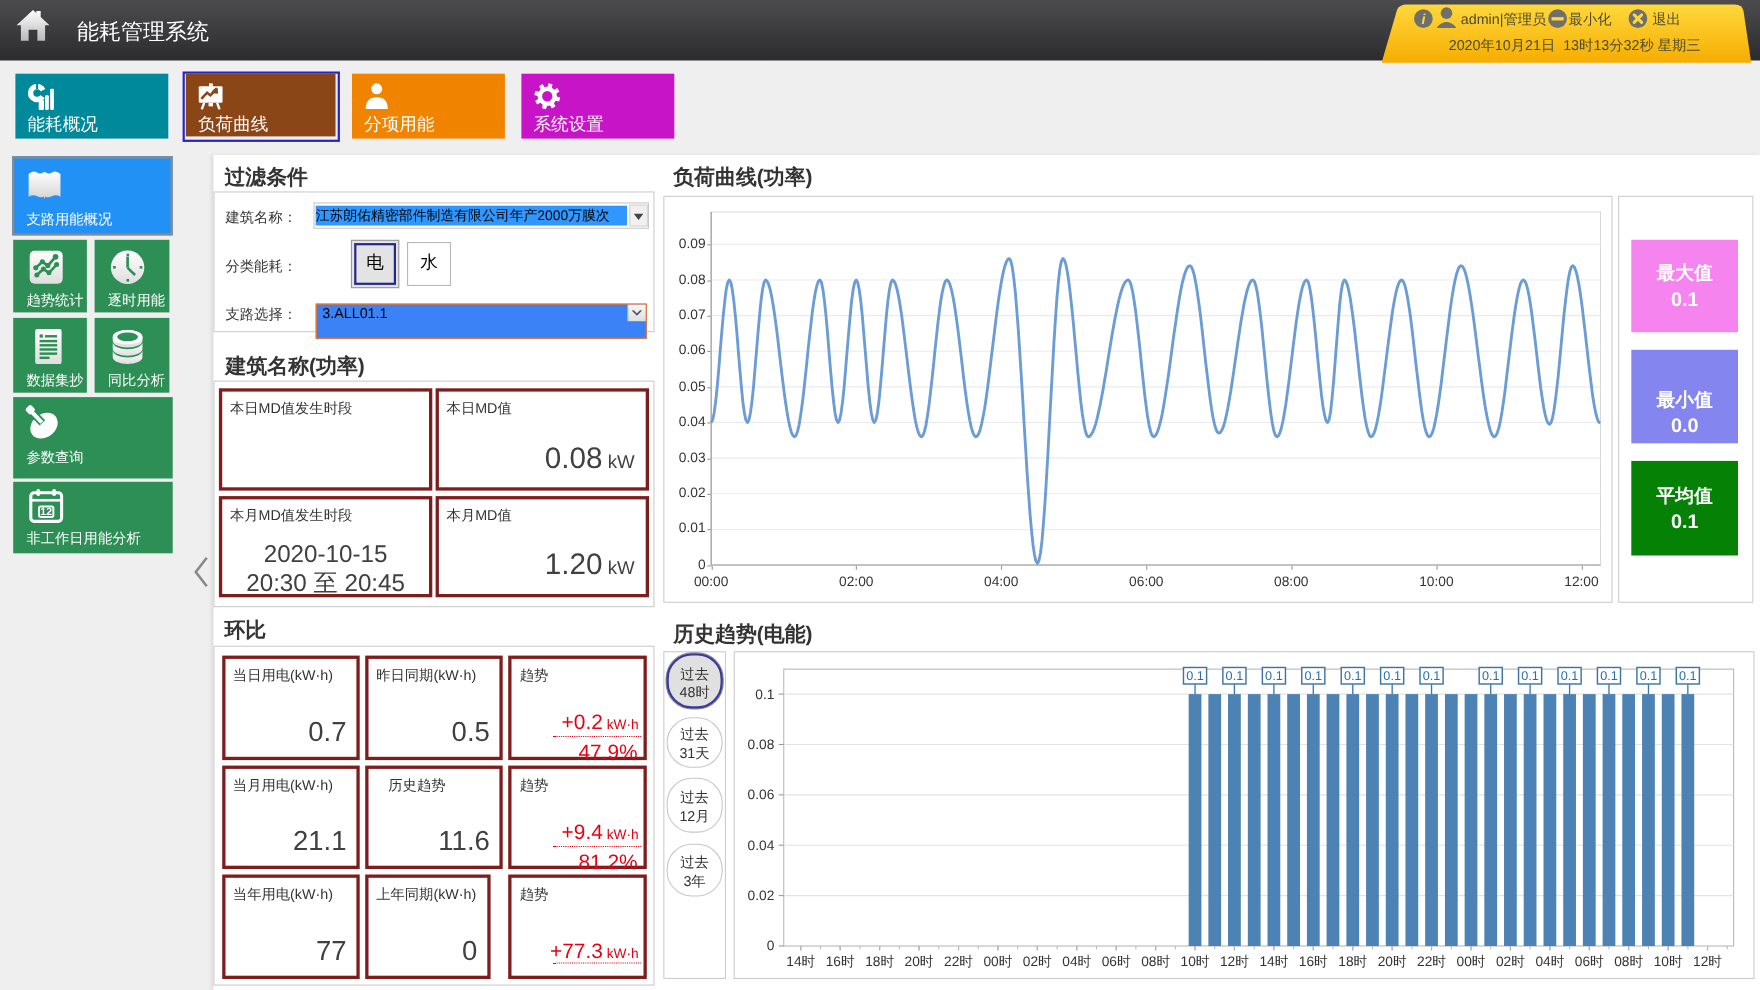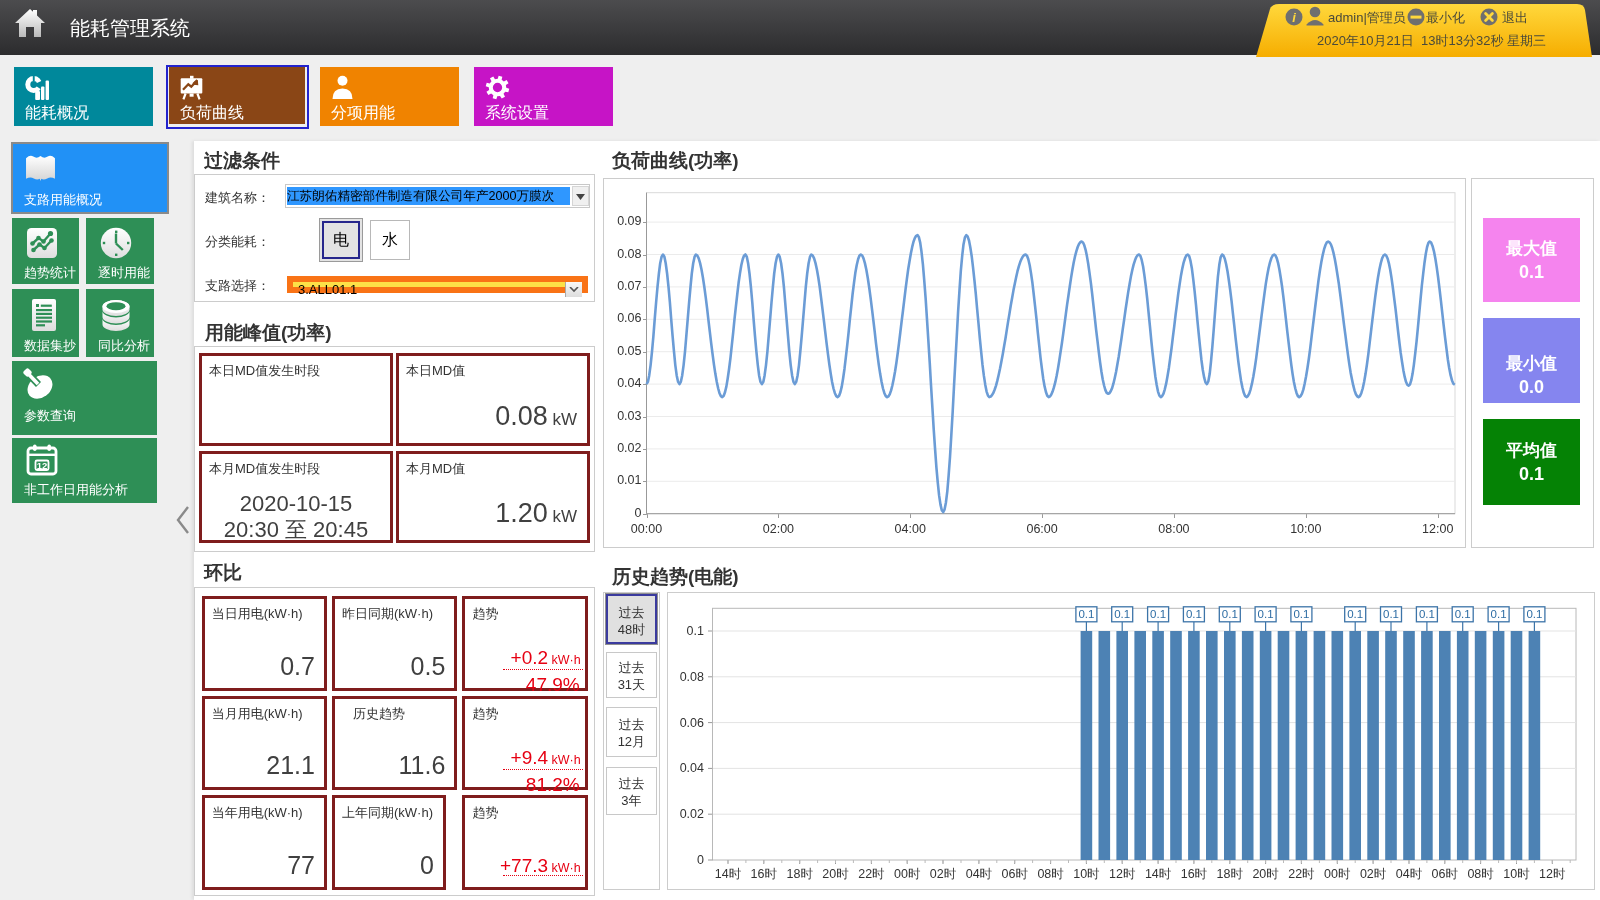--- a/index.html
+++ b/index.html
@@ -21,21 +21,21 @@
 h2{position:absolute;font-size:19px;font-weight:bold;color:#333;white-space:nowrap;}
 .panel{position:absolute;background:#fff;border:1px solid #ccc;}
 .box{position:absolute;background:#fff;border:3px solid #7f1d1d;}
 .lbl{position:absolute;left:7px;top:6px;font-size:13px;color:#333;white-space:nowrap;}
 .val{position:absolute;color:#404040;white-space:nowrap;}
 .red{color:#e60012;}
 .yl{position:absolute;right:5px;font-size:12.5px;color:#333;width:40px;text-align:right;}
 .yt{position:absolute;left:40px;width:4px;border-top:1px solid #999;}
 .xl{position:absolute;top:8px;width:60px;text-align:center;font-size:12.5px;color:#333;}
 .xt{position:absolute;top:0px;height:4px;border-left:1px solid #999;}
-.htab{position:absolute;background:#fff;color:#333;font-size:13px;text-align:center;}
+.htab{position:absolute;background:#fff;color:#333;font-size:13px;text-align:center;border-radius:23px;}
 </style></head>
 <body>
 
 <div id="topbar">
  <svg class="abs" style="left:13px;top:7px" width="34" height="32" viewBox="0 0 34 32">
   <defs>
         <linearGradient id="hg" x1="0" y1="0" x2="0" y2="1">
           <stop offset="0" stop-color="#ffffff"></stop>
           <stop offset="1" stop-color="#b9b9b9"></stop>
         </linearGradient>
@@ -103,21 +103,21 @@
  </svg>
  <div class="tx">分项用能</div>
 </div>
 <div class="tab" style="left:474px;background:#c614c6">
  <svg width="25" height="25" viewBox="0 0 30 30" fill="#fff">
   <path d="M16.39,0.87 L20.79,2.04 L19.95,5.74 L22.63,7.78 L25.98,5.99 L28.26,9.93 L25.05,11.95 L25.50,15.29 L29.13,16.39 L27.96,20.79 L24.26,19.95 L22.22,22.63 L24.01,25.98 L20.07,28.26 L18.05,25.05 L14.71,25.50 L13.61,29.13 L9.21,27.96 L10.05,24.26 L7.37,22.22 L4.02,24.01 L1.74,20.07 L4.95,18.05 L4.50,14.71 L0.87,13.61 L2.04,9.21 L5.74,10.05 L7.78,7.37 L5.99,4.02 L9.93,1.74 L11.95,4.95 L15.29,4.50 Z M20.6,15 A5.6,5.6 0 1 0 9.4,15 A5.6,5.6 0 1 0 20.6,15 Z" fill-rule="evenodd"></path>
  </svg>
  <div class="tx">系统设置</div>
 </div>
 
-<div class="stile" style="left:11px;top:142px;width:158px;height:72px;background:#2191f6;border:2px solid #8a8a8a;">
+<div class="stile" style="left:11px;top:142px;width:146px;height:72px;background:#2191f6;border:2px solid #8a8a8a;">
  <svg class="abs" style="left:12px;top:10px" width="31" height="29" viewBox="0 0 30 28">
   <defs>
         <linearGradient id="bk" x1="0" y1="0" x2="0" y2="1">
           <stop offset="0" stop-color="#ffffff"></stop>
           <stop offset="1" stop-color="#d4d4d4"></stop>
         </linearGradient>
       </defs>
   <path d="M1 4 Q5 0.5 8 2.5 Q11.5 4.8 15 2 Q18.5 4.8 22 2.5 Q25 0.5 29 4 L29 24 Q25 21.8 21.5 23.6 Q18 25.4 15.8 23.8 L15 26 L14.2 23.8 Q12 25.4 8.5 23.6 Q5 21.8 1 24 Z" fill="url(#bk)"></path>
  </svg>
  <div class="tx" style="left:11px;top:47px">支路用能概况</div>
@@ -198,40 +198,40 @@
       <text x="17" y="25.6" text-anchor="middle" font-size="9.5" font-weight="bold" fill="#fff">12</text>
     </svg>
     <div class="tx" style="left:12px;top:43px">非工作日用能分析</div>
   </div>
 <svg class="abs" style="left:175px;top:505px" width="16" height="30" viewBox="0 0 16 30">
     <path d="M13 2 L3 15 L13 28" fill="none" stroke="#8a8a8a" stroke-width="2.4"></path>
   </svg>
 <div id="content"></div>
 <h2 style="left:204px;top:148px">过滤条件</h2>
 <h2 style="left:612px;top:148px">负荷曲线(功率)</h2>
-<h2 style="left:205px;top:320px">用能峰值(功率)</h2>
+<h2 style="left:205px;top:320px">建筑名称(功率)</h2>
 <h2 style="left:204px;top:560px">环比</h2>
 <h2 style="left:612px;top:564px">历史趋势(电能)</h2>
 <div class="panel" style="left:194px;top:174px;width:401px;height:128px"></div>
 <div class="lbl" style="left:205px;top:189px">建筑名称：</div>
 <div class="lbl" style="left:205px;top:233px">分类能耗：</div>
 <div class="lbl" style="left:205px;top:277px">支路选择：</div>
 <div class="abs" style="left:285px;top:184px;width:305px;height:24px;background:#fff;border:1px solid #c8c8c8">
     <div class="abs" style="left:1px;top:2px;width:283px;height:18px;background:#2f97ff;color:#000;font-size:12.6px;line-height:18px;white-space:nowrap;overflow:hidden">江苏朗佑精密部件制造有限公司年产2000万膜次</div>
     <div class="abs" style="left:286px;top:1px;width:17px;height:20px;background:#f0f0f0;border:1px solid #d5d5d5">
       <svg width="9" height="6" style="position:absolute;left:3px;top:7px">
         <path d="M0 0 L9 0 L4.5 6 Z" fill="#444"></path>
       </svg>
     </div>
   </div>
 <div class="abs" style="left:319px;top:218px;width:44px;height:44px;background:#e3e3e3;border:1px solid #9a9a9a;">
     <div class="abs" style="left:2px;top:2px;right:2px;bottom:2px;border:2px solid #26268c;text-align:center;font-size:16px;color:#000;line-height:34px">电</div>
   </div>
 <div class="abs" style="left:370px;top:220px;width:40px;height:40px;background:#fff;border:1px solid #b8b8b8;text-align:center;font-size:16px;color:#000;line-height:38px">水</div>
-<div class="abs" style="left:287px;top:276px;width:301px;height:17px;background:#fde047;border:6px solid #f97316">
+<div class="abs" style="left:287px;top:276px;width:301px;height:32px;background:#3b82f6;border:1px solid #f97316">
     <div class="abs" style="left:5px;top:0px;font-size:13px;color:#000;line-height:15px">3.ALL01.1</div>
     <div class="abs" style="right:0;top:0;width:17px;height:15px;background:linear-gradient(#f8f8f8,#ddd);border-left:1px solid #aaa">
       <svg width="10" height="6" style="position:absolute;left:3px;top:5px">
         <path d="M1 0 L5 4 L9 0" fill="none" stroke="#555" stroke-width="1.6"></path>
       </svg>
     </div>
   </div>
 <div class="panel" style="left:194px;top:346px;width:401px;height:206px"></div>
 <div class="box" style="left:199px;top:353px;width:194px;height:93px">
     <div class="lbl">本日MD值发生时段</div>

